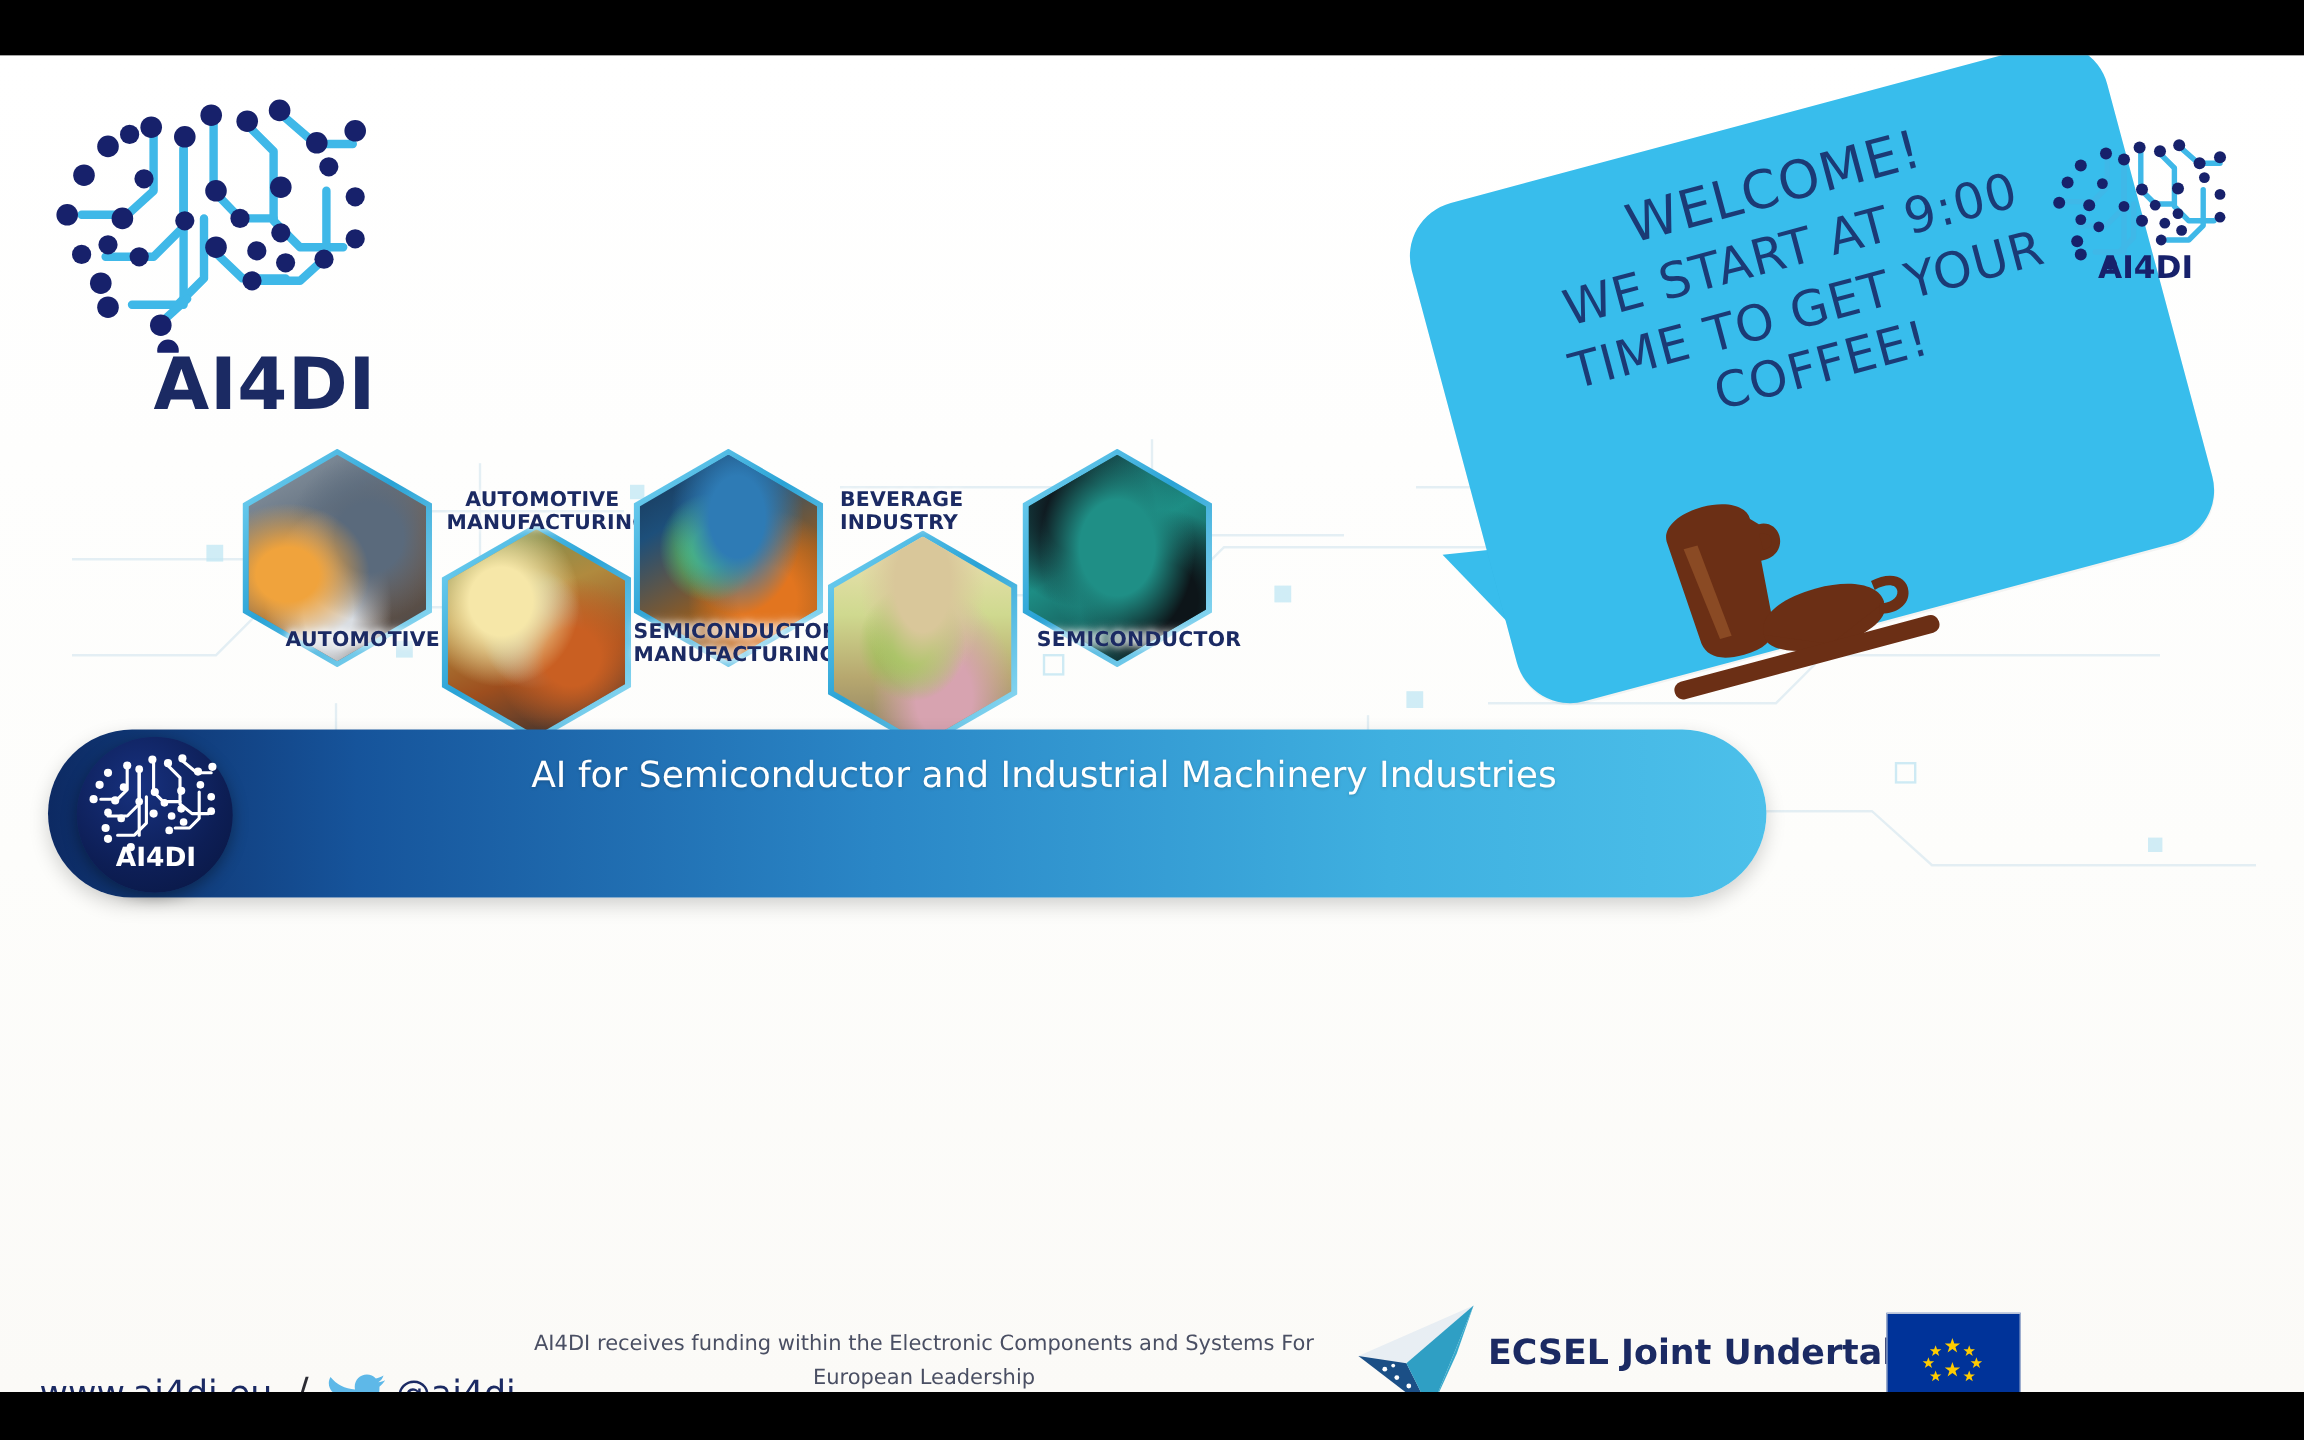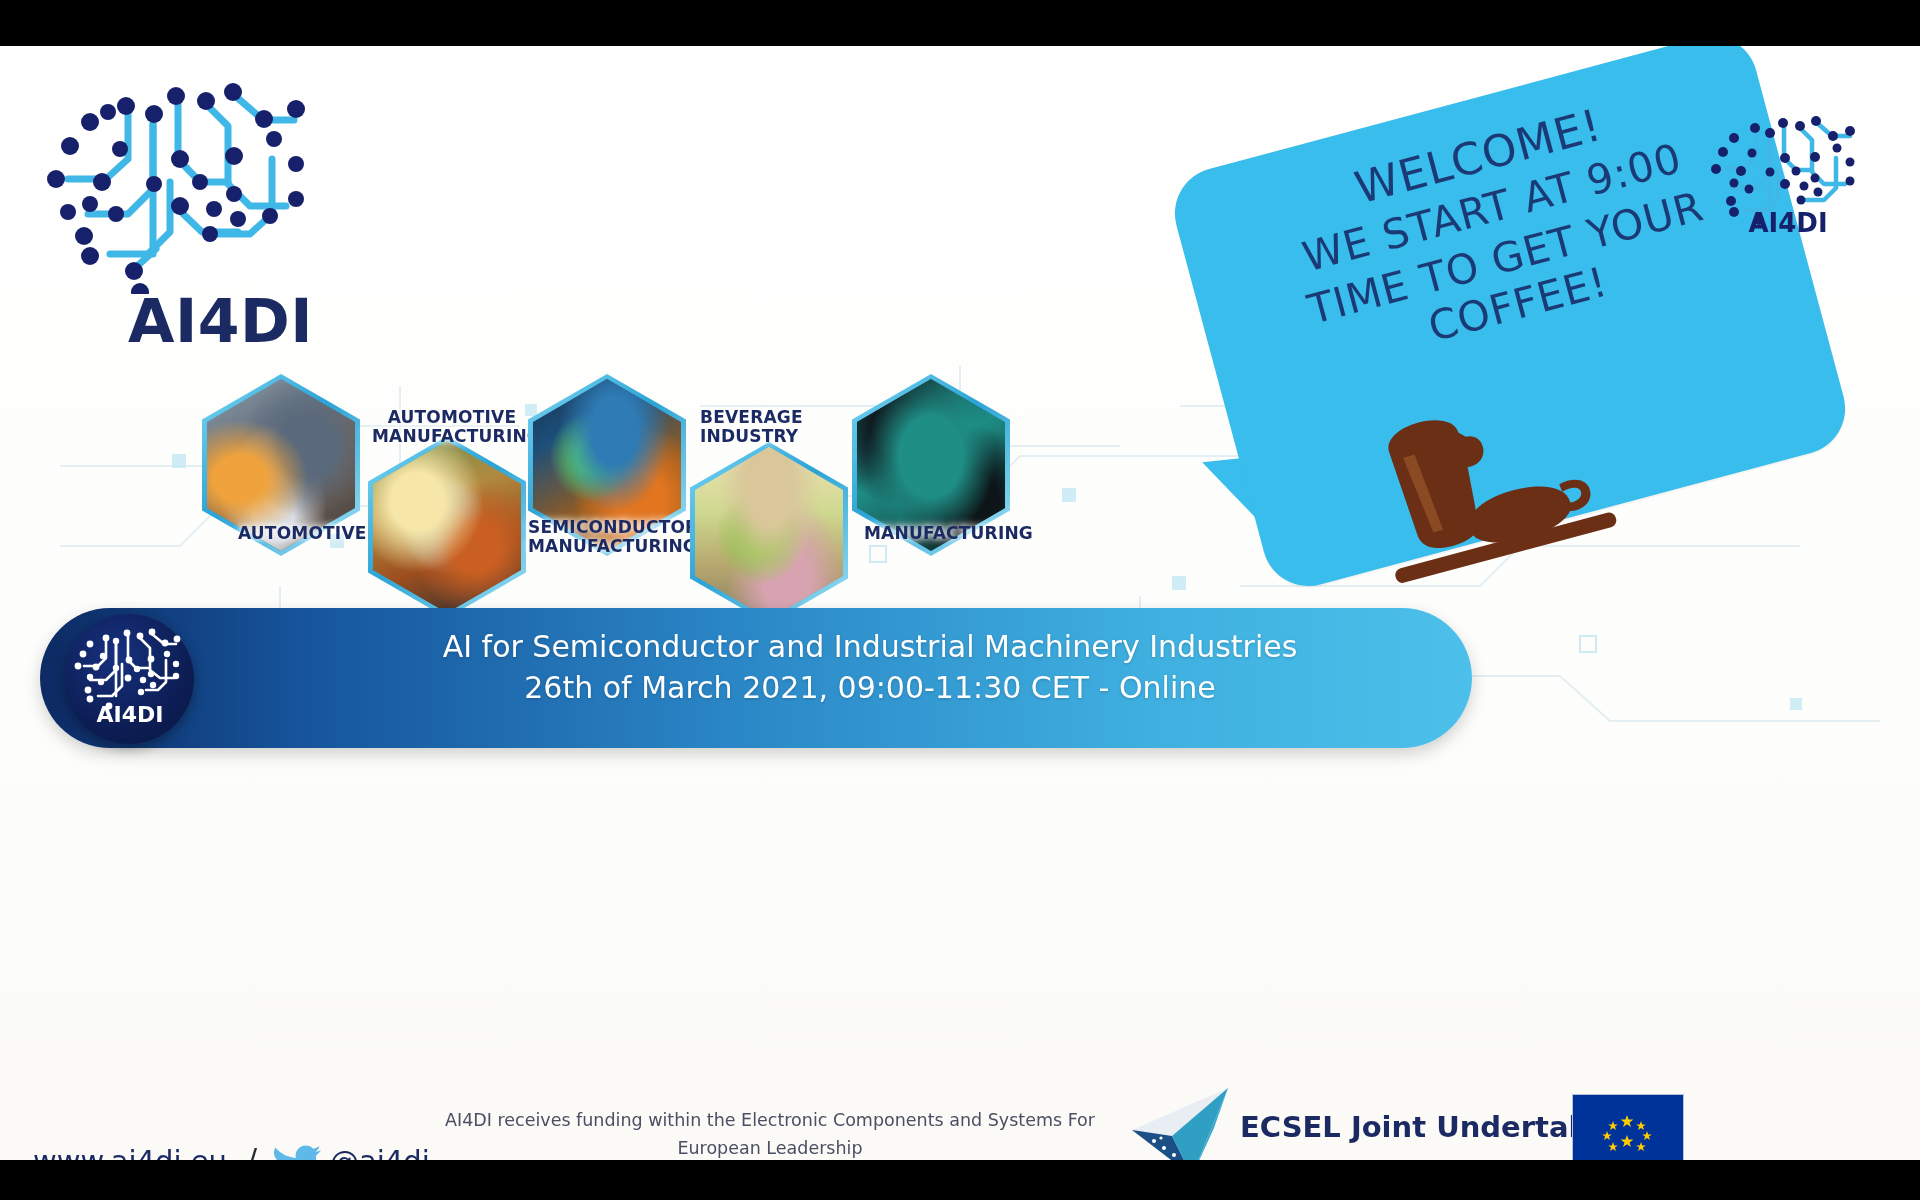--- a/index.html
+++ b/index.html
@@ -243,21 +243,21 @@
           </div>
       </div>
       <div class="hexlabel" style="left:700px;top:112px;width:140px;">BEVERAGE
 INDUSTRY</div>
 
       <div class="hexwrap" style="left:852px;top:78px;width:158px;height:182px;">
         <div class="hex">
             <div class="inner ph-trans"></div>
           </div>
       </div>
-      <div class="hexlabel" style="left:864px;top:228px;">MANUFACTURING</div>
+      <div class="hexlabel" style="left:864px;top:228px;">SEMICONDUCTOR</div>
     </div>
 
     <div class="bubble-wrap">
       <div class="bubble-tail"></div>
       <div class="bubble"></div>
 
       <svg class="logo-bubble" viewBox="0 0 170 130">
         <g stroke="#3fb8e8" stroke-width="4.5" fill="none" stroke-linecap="round" stroke-linejoin="round">
           <path d="M32 82 H55 L70 67 V32"></path>
             <path d="M20 62 H44 L56 50 V24"></path>
@@ -366,21 +366,20 @@
               <circle cx="89" cy="71" r="3.2"></circle>
               <circle cx="26" cy="85" r="3.4"></circle>
             <circle cx="77" cy="78" r="3.2"></circle>
               <circle cx="45" cy="92" r="3.4"></circle>
           </g>
           <text x="66" y="108" font-family="DejaVu Sans, sans-serif" font-size="22" font-weight="700" fill="#ffffff" text-anchor="middle">AI4DI</text>
         </svg>
       </div>
       <div class="banner-title">
         <div>AI for Semiconductor and Industrial Machinery Industries</div>
-        <div>26th of March 2021, 09:00-11:30 CET - Online</div>
       </div>
     </div>
 
     <div class="footer">
       <a class="site" href="#">www.ai4di.eu</a>
       <div class="slash">/</div>
       <svg class="bird" width="50" height="42" viewBox="0 0 50 42">
         <path d="M49 6.2c-1.8.8-3.8 1.4-5.8 1.6 2.1-1.2 3.7-3.2 4.4-5.6-2 1.2-4.2 2-6.4 2.5
                  C39.3 2.7 36.6 1.5 33.7 1.5c-5.6 0-10.1 4.5-10.1 10.1 0 .8.1 1.6.3 2.3
                  C15.5 13.5 8.2 9.6 3.4 3.6c-.9 1.5-1.4 3.2-1.4 5.1 0 3.5 1.8 6.6 4.5 8.4

